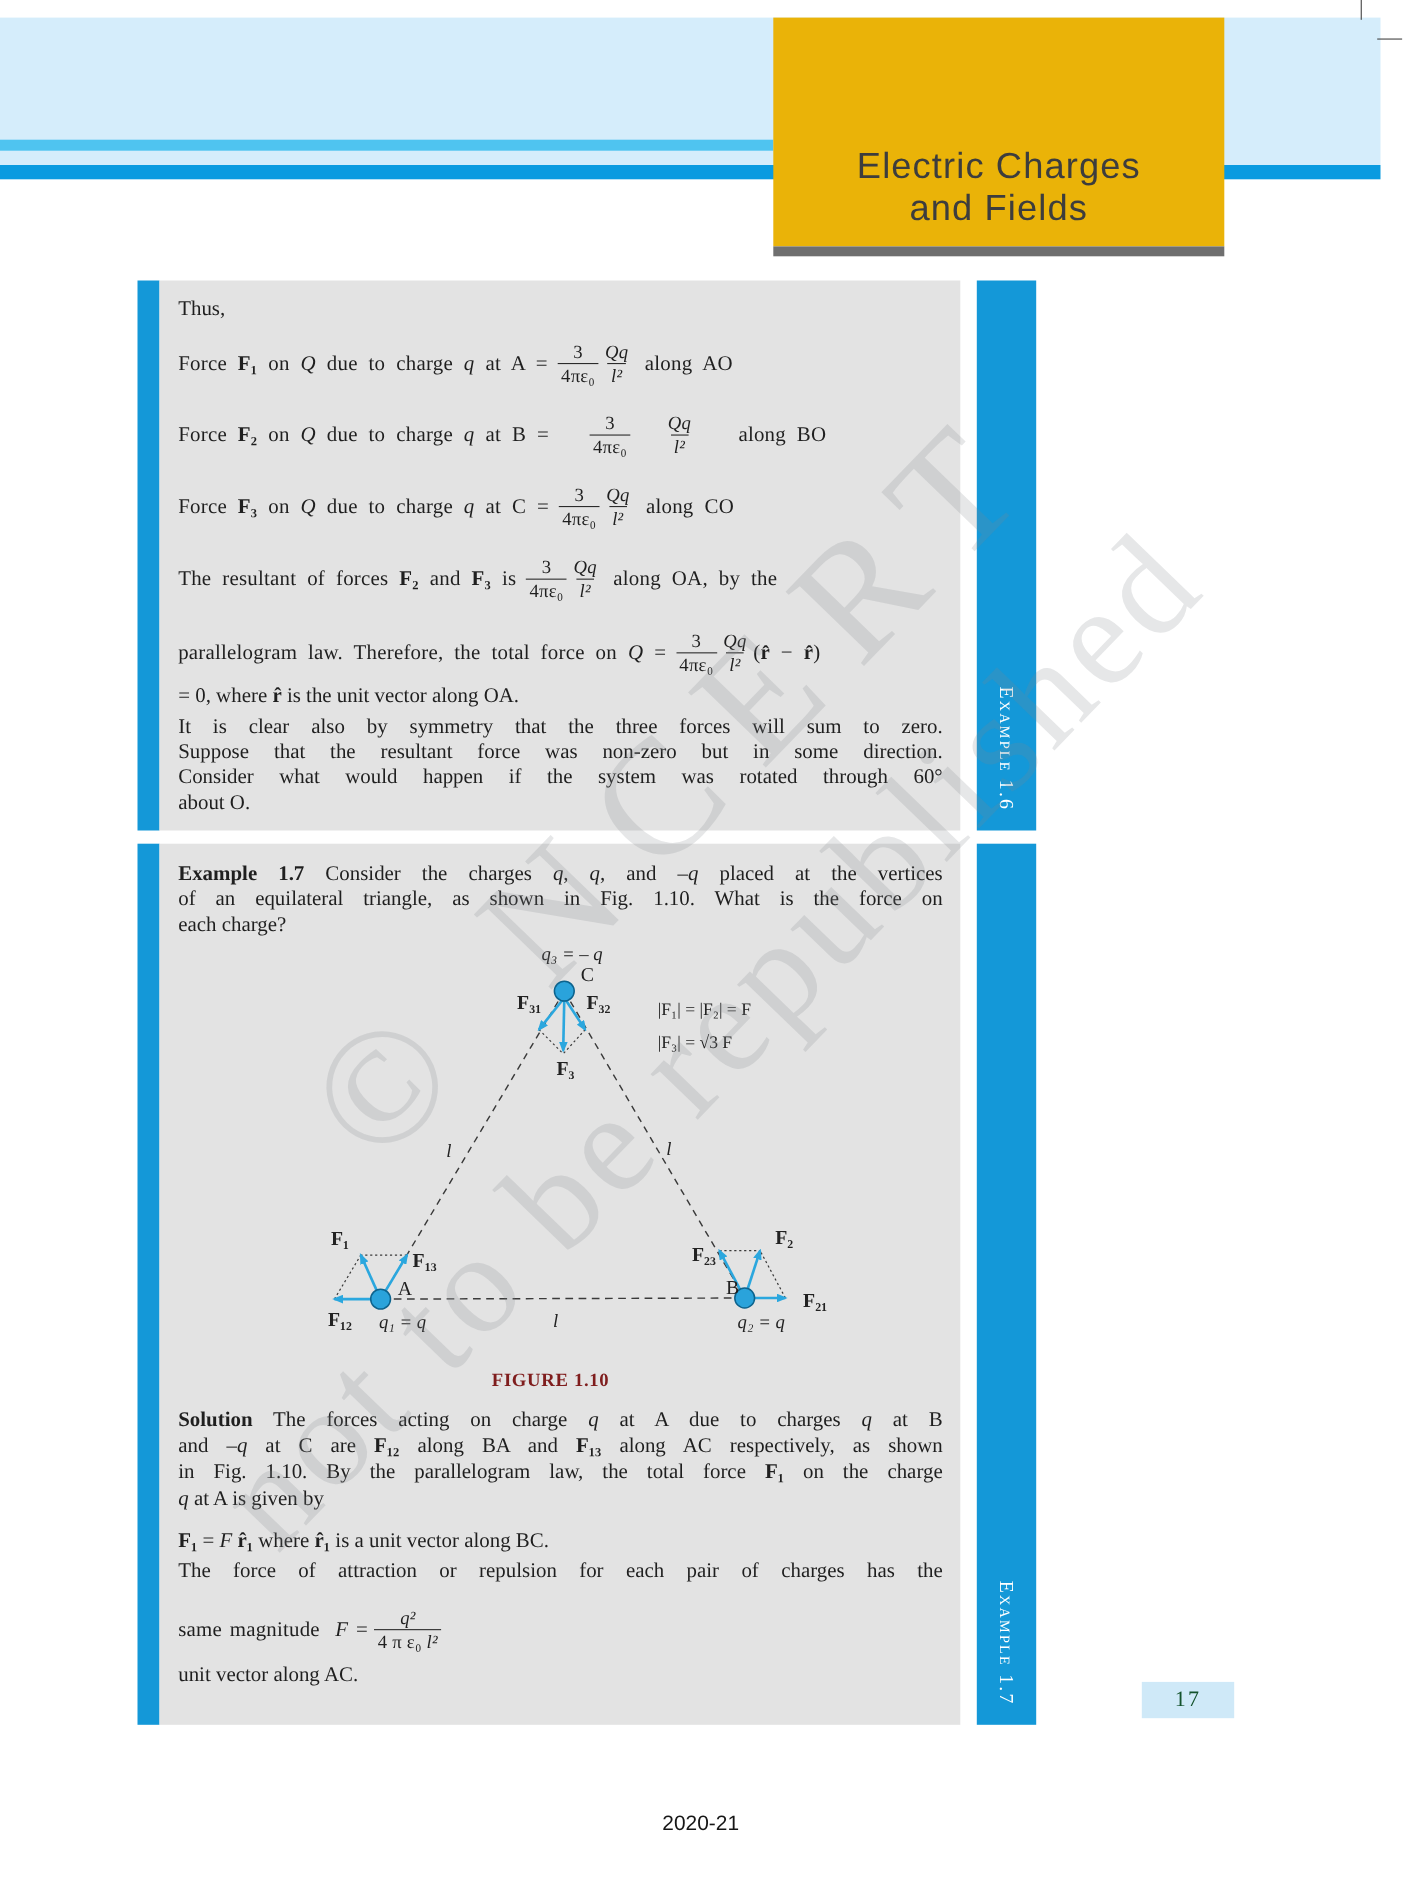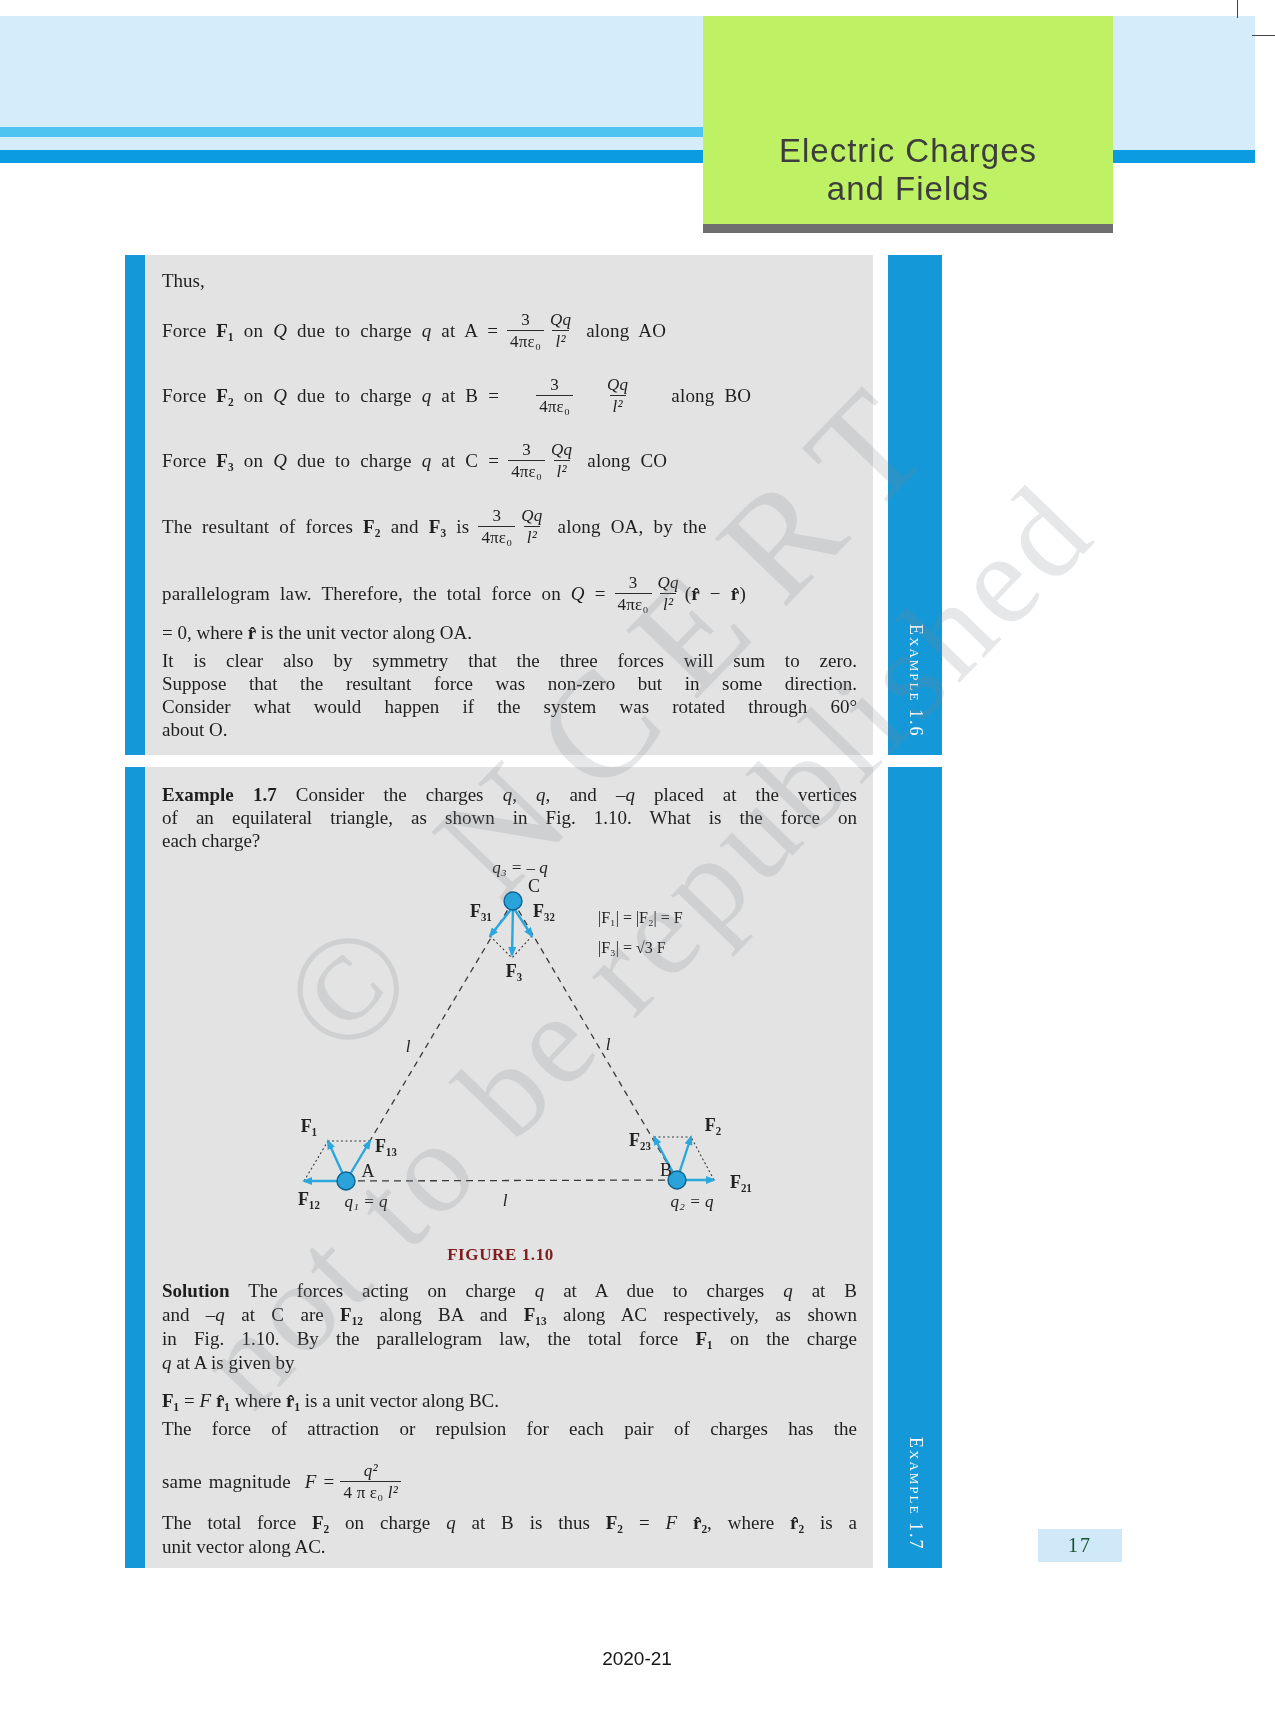--- a/index.html
+++ b/index.html
@@ -4,21 +4,21 @@
 <style>
   html,body{margin:0;padding:0;background:#fff;}
   .page{position:relative;width:1275px;height:1709px;background:#ffffff;overflow:hidden;
         font-family:"Liberation Serif","DejaVu Serif",serif;color:#1f1f1f;}
   
   .band-light{position:absolute;left:0;top:16px;width:1255px;height:134px;background:#d5edfb;}
   .band-mid{position:absolute;left:0;top:127px;width:703px;height:10px;background:#4fc4f0;}
   .band-dark{position:absolute;left:0;top:150px;width:1255px;height:13px;background:#0a9be0;}
   .crop-v{position:absolute;left:1237px;top:0;width:1px;height:18px;background:#444;}
   .crop-h{position:absolute;left:1252px;top:35px;width:23px;height:1px;background:#444;}
-  .title-box{position:absolute;left:703px;top:16px;width:410px;height:208px;background:#bef264;}
+  .title-box{position:absolute;left:703px;top:16px;width:410px;height:208px;background:#eab308;}
   .title-text{position:absolute;left:0;top:116px;width:100%;text-align:center;
               font-family:"Liberation Sans","DejaVu Sans",sans-serif;font-size:33px;line-height:38px;
               color:#3d3d3d;letter-spacing:1px;}
   .title-bar{position:absolute;left:0;bottom:-9px;width:100%;height:9px;background:#6f6f6f;}
   
   .accent{position:absolute;left:125px;width:20px;background:#1498d8;}
   .graybox{position:absolute;left:145px;width:728px;background:#e3e3e3;font-size:19px;}
   .sidebar{position:absolute;left:888px;width:54px;background:#1498d8;display:flex;
            align-items:flex-end;justify-content:center;padding-bottom:18px;box-sizing:border-box;}
   .sidebar span{writing-mode:vertical-rl;font-variant:small-caps;color:#ffffff;font-size:18px;
@@ -236,21 +236,20 @@
     <div class="frow" style="top:690px;word-spacing:2px;">
       <span>same  magnitude</span>
       <span style="margin-left:14px;"><span class="i">F</span><span> =</span></span>
       <span class="frac snd" style="margin-left:6px;">
           <span class="num i">q²</span>
           <span class="den"><span>4 π ε₀ </span><span class="i">l²</span></span>
         </span>
     </div>
 
     <div class="blk" style="top:744px;">
-      <div class="jline" style="line-height:24px;"><span>The total force </span><span class="b">F₂</span><span> on charge </span><span class="i">q</span><span> at B is thus </span><span class="b">F₂</span><span> = </span><span class="i">F</span><span> </span><span class="b">r̂₂</span><span>, where </span><span class="b">r̂₂</span><span> is a</span></div>
       <div class="lline" style="line-height:24px;"><span>unit vector along AC.</span></div>
     </div>
   </div>
   <div class="sidebar" style="top:767px;height:801px;">
     <span>Example 1.7</span>
   </div>
 
   <div class="pagenum">
     <span>17</span>
   </div>

